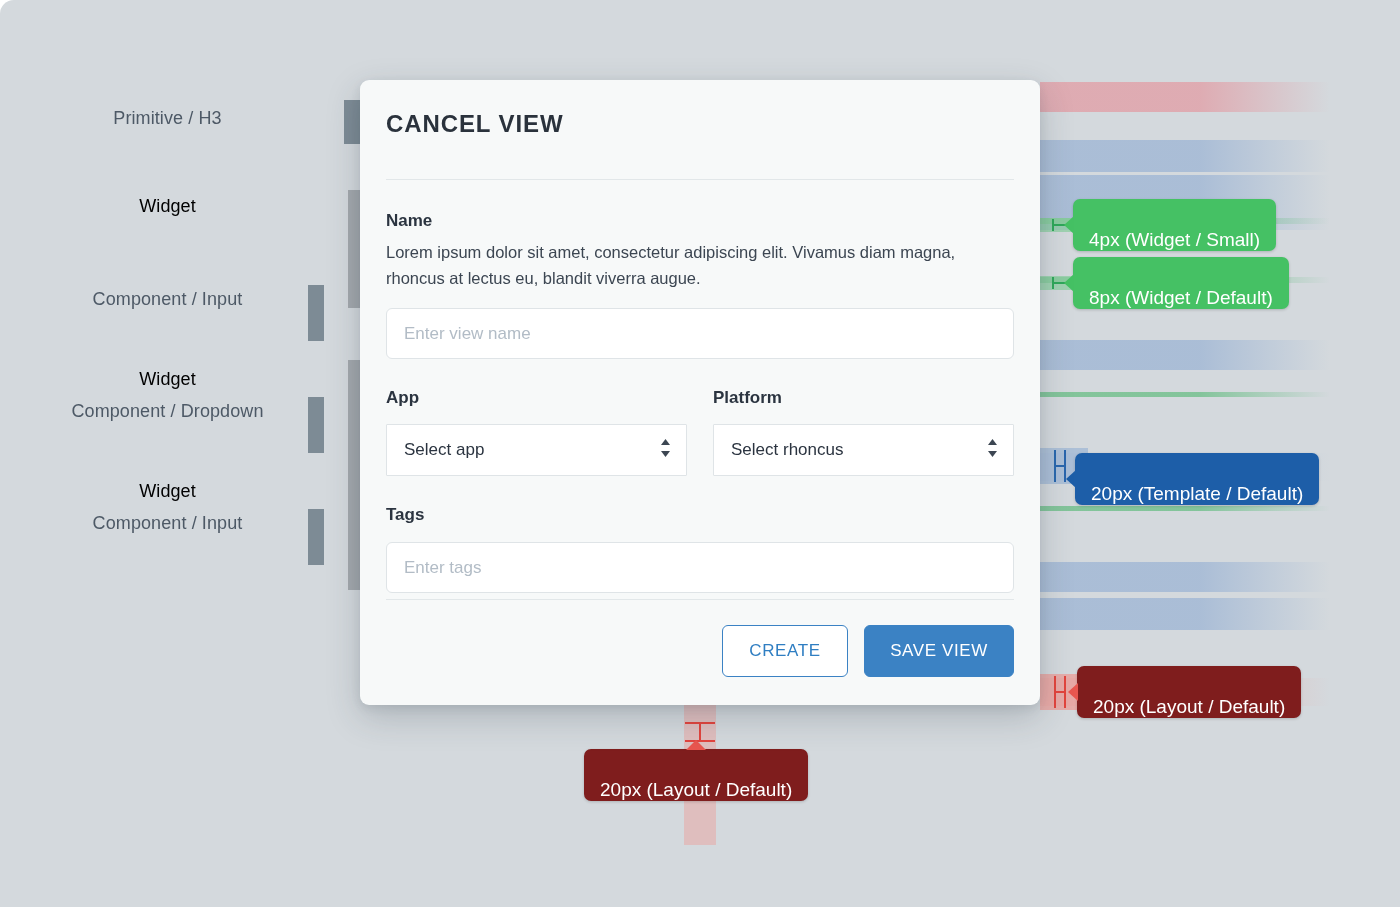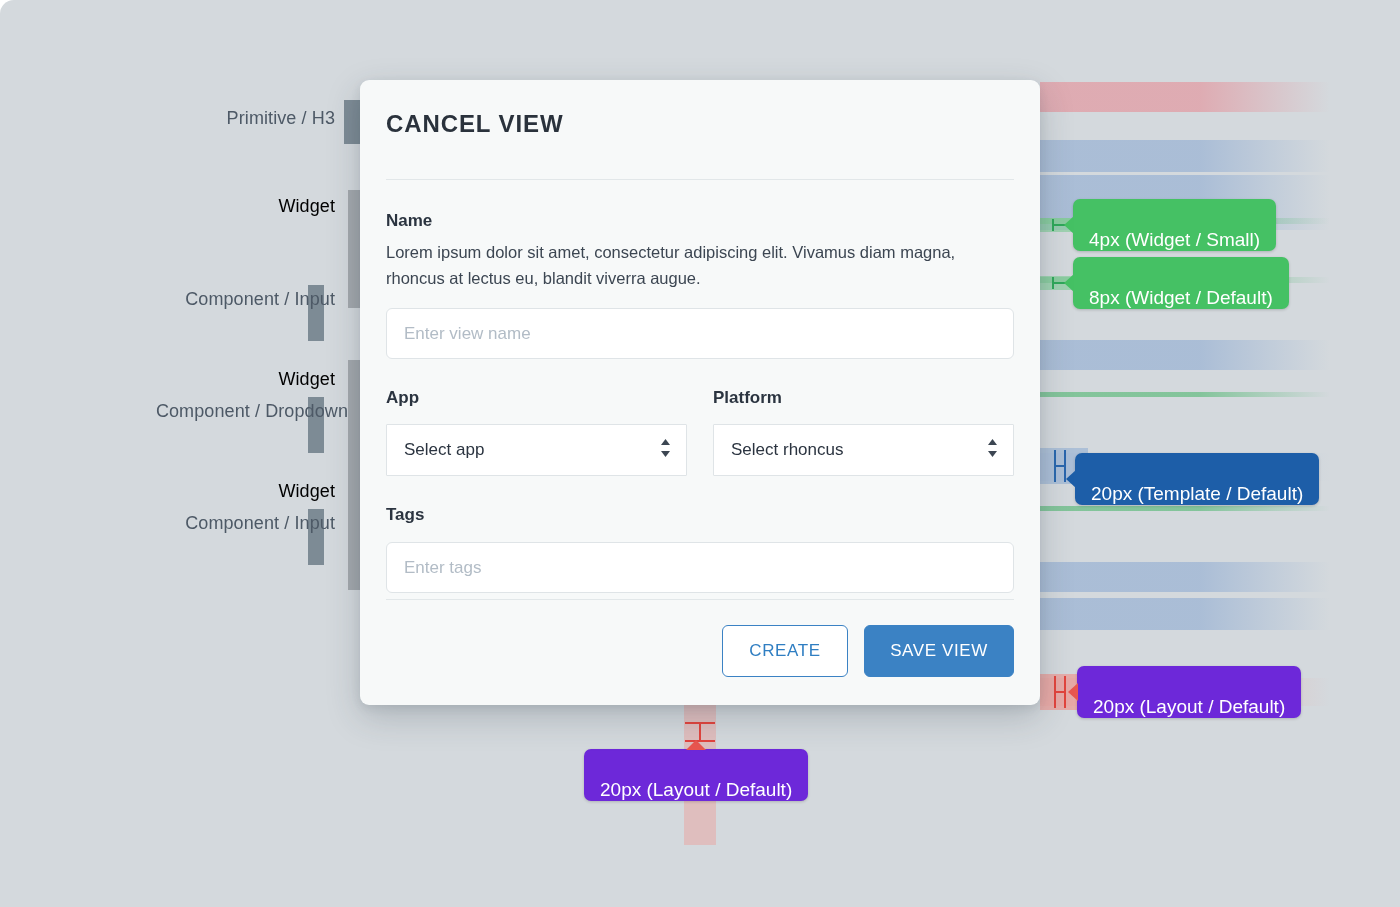--- a/index.html
+++ b/index.html
@@ -27,21 +27,21 @@
     left: 0;
     pointer-events: none;
   }
 
   
   .vbar { position: absolute; }
 
   
   .side-label {
     position: absolute;
-    text-align: right;
+    text-align: center;
     font-size: 18px;
     white-space: nowrap;
     letter-spacing: 0.1px;
   }
   .side-label.dark  { color: #4d5966; }
   .side-label.muted { color: #000000; }
 
   
   .badge {
     position: absolute;
@@ -50,21 +50,21 @@
     height: 52px;
     padding: 0 16px;
     border-radius: 7px;
     color: #ffffff;
     font-size: 19px;
     white-space: nowrap;
     box-shadow: 0 1px 3px rgba(0,0,0,0.18);
   }
   .badge.green { background: #45c164; }
   .badge.blue  { background: #1d5ea8; }
-  .badge.red   { background: #6d28d9; }
+  .badge.red   { background: #7f1d1d; }
 
   
   .badge .tail-left {
     position: absolute;
     left: -9px;
     top: 50%;
     transform: translateY(-50%);
     width: 0; height: 0;
     border-top: 9px solid transparent;
     border-bottom: 9px solid transparent;
@@ -272,21 +272,21 @@
       <div class="vbar" style="left: 348px; top: 190px; width: 18px; height: 118px; background: rgb(163, 168, 173);"></div>
       <div class="vbar" style="left: 348px; top: 360px; width: 18px; height: 118px; background: rgb(163, 168, 173);"></div>
       <div class="vbar" style="left: 348px; top: 472px; width: 18px; height: 118px; background: rgb(163, 168, 173);"></div>
     </div>
 
   <div id="labels">
       <div class="side-label dark" style="left: 0px; width: 335px; top: 108px;">Primitive / H3</div>
       <div class="side-label muted" style="left: 0px; width: 335px; top: 196px;">Widget</div>
       <div class="side-label dark" style="left: 0px; width: 335px; top: 289px;">Component / Input</div>
       <div class="side-label muted" style="left: 0px; width: 335px; top: 369px;">Widget</div>
-      <div class="side-label dark" style="left: 13px; width: 335px; top: 401px;">Component / Dropdown</div>
+      <div class="side-label dark" style="left: 0px; width: 335px; top: 401px;">Component / Dropdown</div>
       <div class="side-label muted" style="left: 0px; width: 335px; top: 481px;">Widget</div>
       <div class="side-label dark" style="left: 0px; width: 335px; top: 513px;">Component / Input</div>
     </div>
 
   <div id="marks">
       <div class="ibeam" style="left: 1052px; top: 219px; width: 26px; height: 12px;">
         <div class="rail" style="background: rgb(47, 168, 90);"></div>
         <div class="cap" style="background: rgb(47, 168, 90); left: 0px;"></div>
         <div class="cap" style="background: rgb(47, 168, 90); left: 24px;"></div>
       </div>

